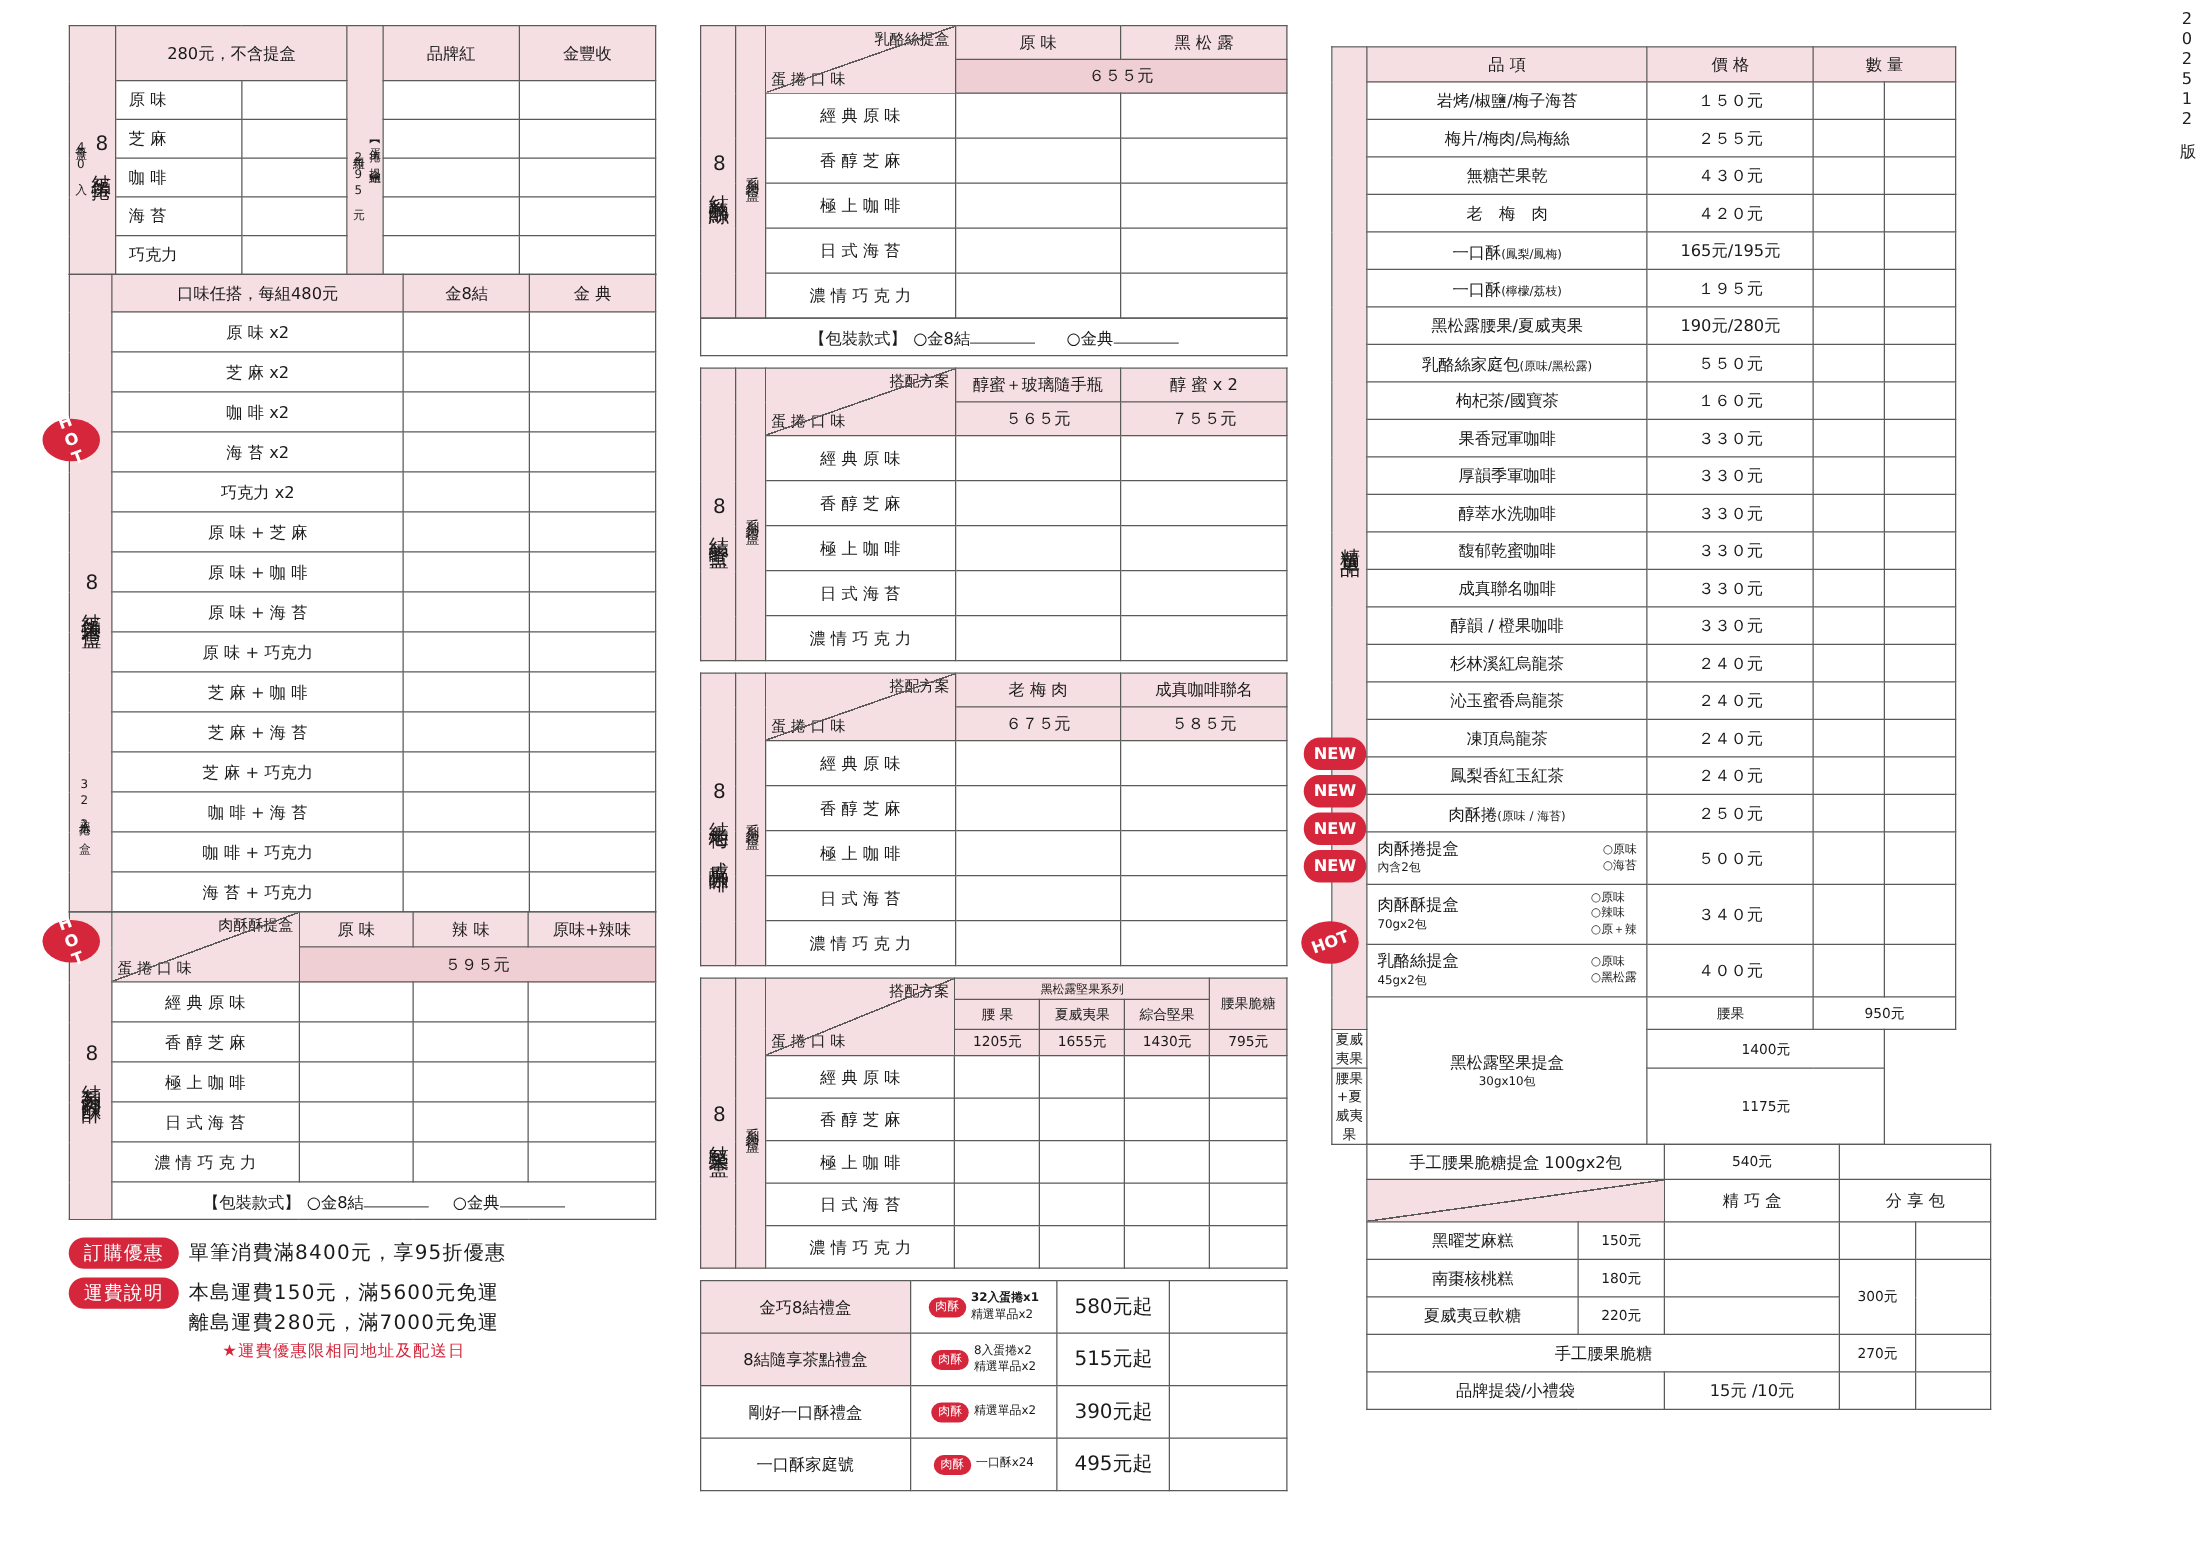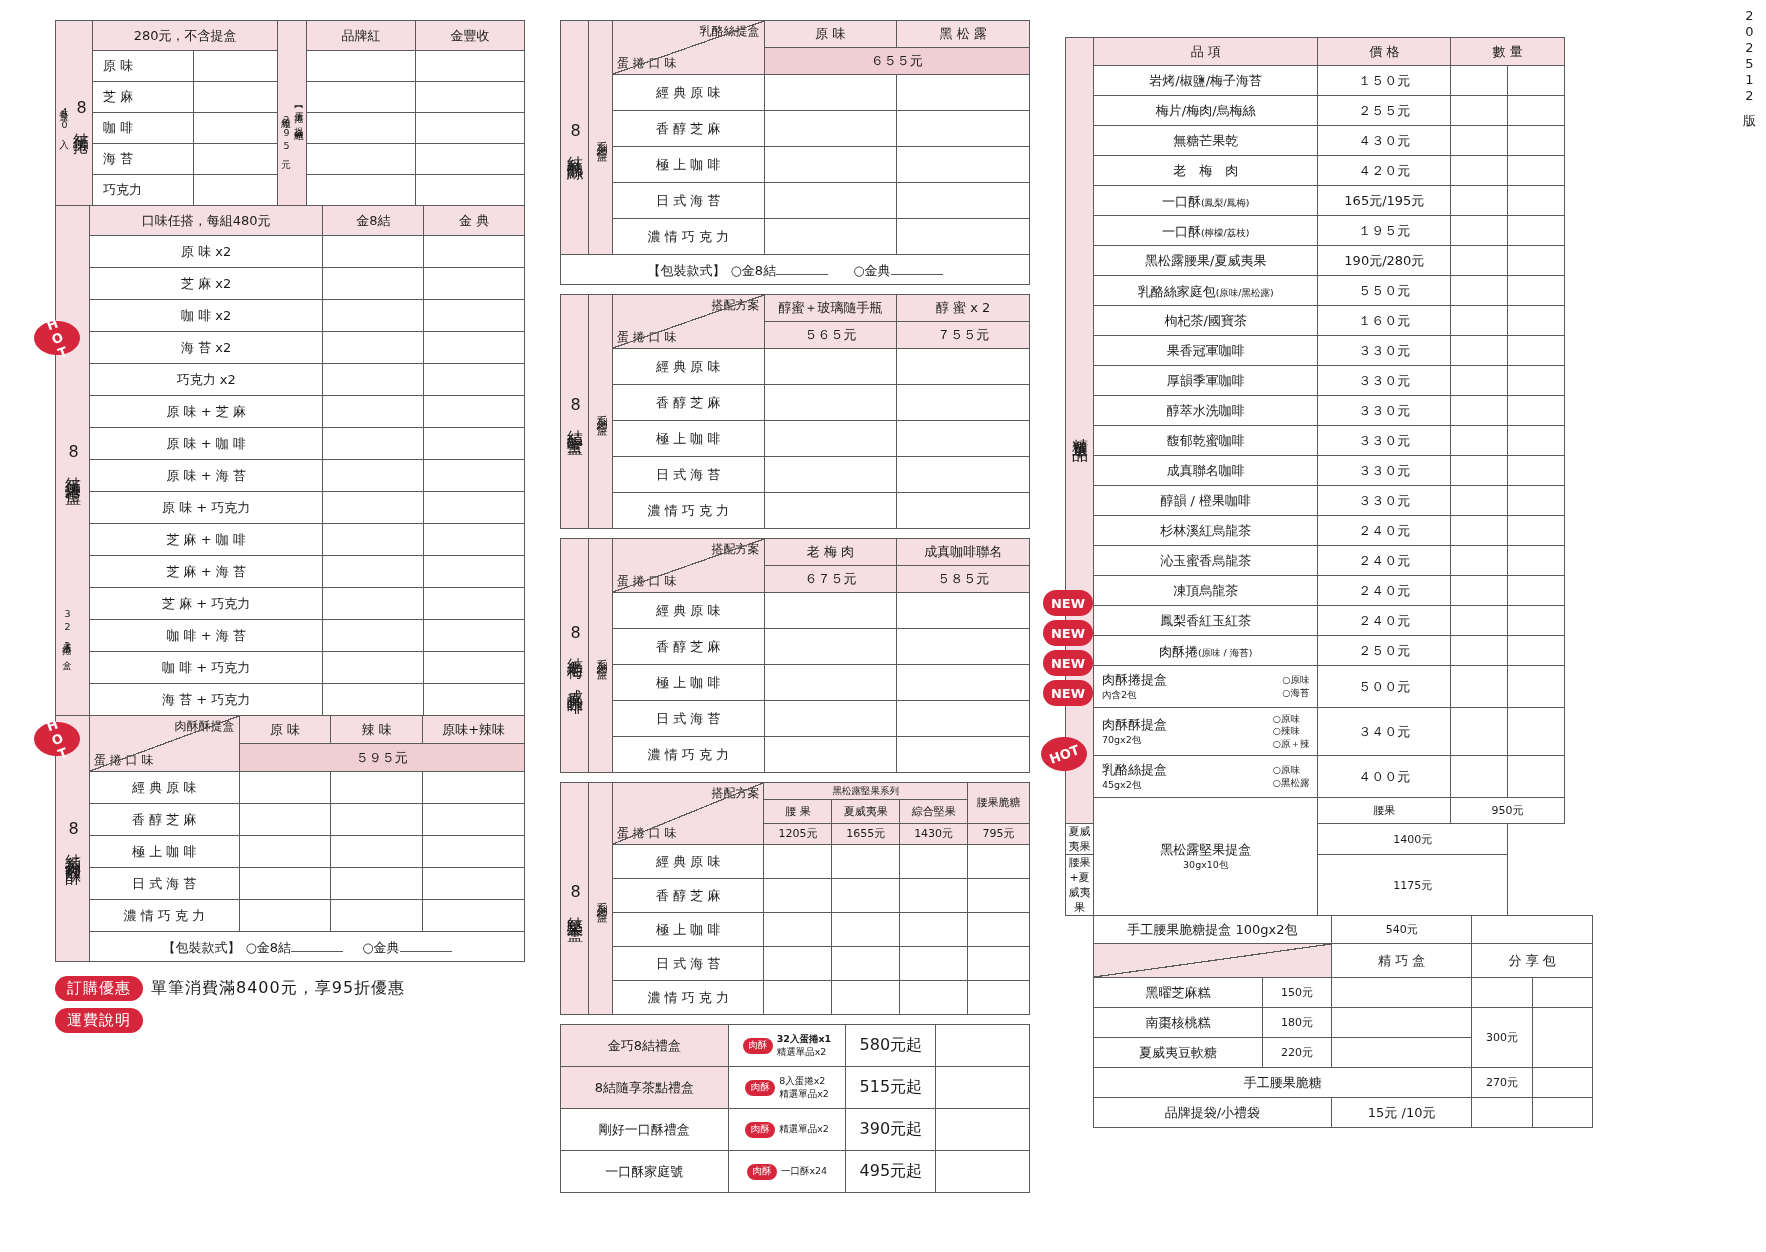--- a/index.html
+++ b/index.html
@@ -107,21 +107,21 @@
           </div>
         </td>
         <td class="pink mid" colspan="2" style="width:175px;height:30px;">280元，不含提盒</td>
         <td class="pink tiny vert" rowspan="6" style="width:26px;">
           <div style="display:flex;flex-direction:column;align-items:center;justify-content:flex-start;height:100%;padding-top:4px;">
             <span>【蛋捲＋提盒組】</span>
             <span style="margin-top:34px;">每組295元</span>
           </div>
         </td>
         <td class="pink mid" style="width:103px;height:30px;">品牌紅</td>
-        <td class="pink mid" style="width:103px;height:30px;font-family:Liberation Mono, monospace;">金豐收</td>
+        <td class="pink mid" style="width:103px;height:44px;font-family:Liberation Mono, monospace;">金豐收</td>
       </tr>
       <tr>
         <td class="mid lft" style="height:31px;width:95px;">原 味</td>
         <td style="width:80px;"></td>
         <td></td>
         <td></td>
       </tr>
       <tr>
         <td class="mid lft" style="height:31px;">芝 麻</td>
         <td></td>
@@ -305,20 +305,25 @@
     </tbody>
       </table>
 
     <div class="notewrap">
       <div class="noterow">
         <span class="pill">訂購優惠</span>
         <span class="notetxt">單筆消費滿8400元，享95折優惠</span>
       </div>
       <div class="noterow">
         <span class="pill">運費說明</span>
+        <span>
+          <span class="notetxt" style="display:block;">本島運費150元，滿5600元免運</span>
+          <span class="notetxt" style="display:block;">離島運費280元，滿7000元免運</span>
+          <span class="star" style="display:block;margin-top:2px;text-align:center;">★運費優惠限相同地址及配送日</span>
+        </span>
       </div>
     </div>
   </div>
 
   <div class="col col2" style="top:20px;">
 
     <table style="width:470px;">
       <tbody>
           <tr>
         <td class="pink vert" rowspan="7" style="width:28px;">

